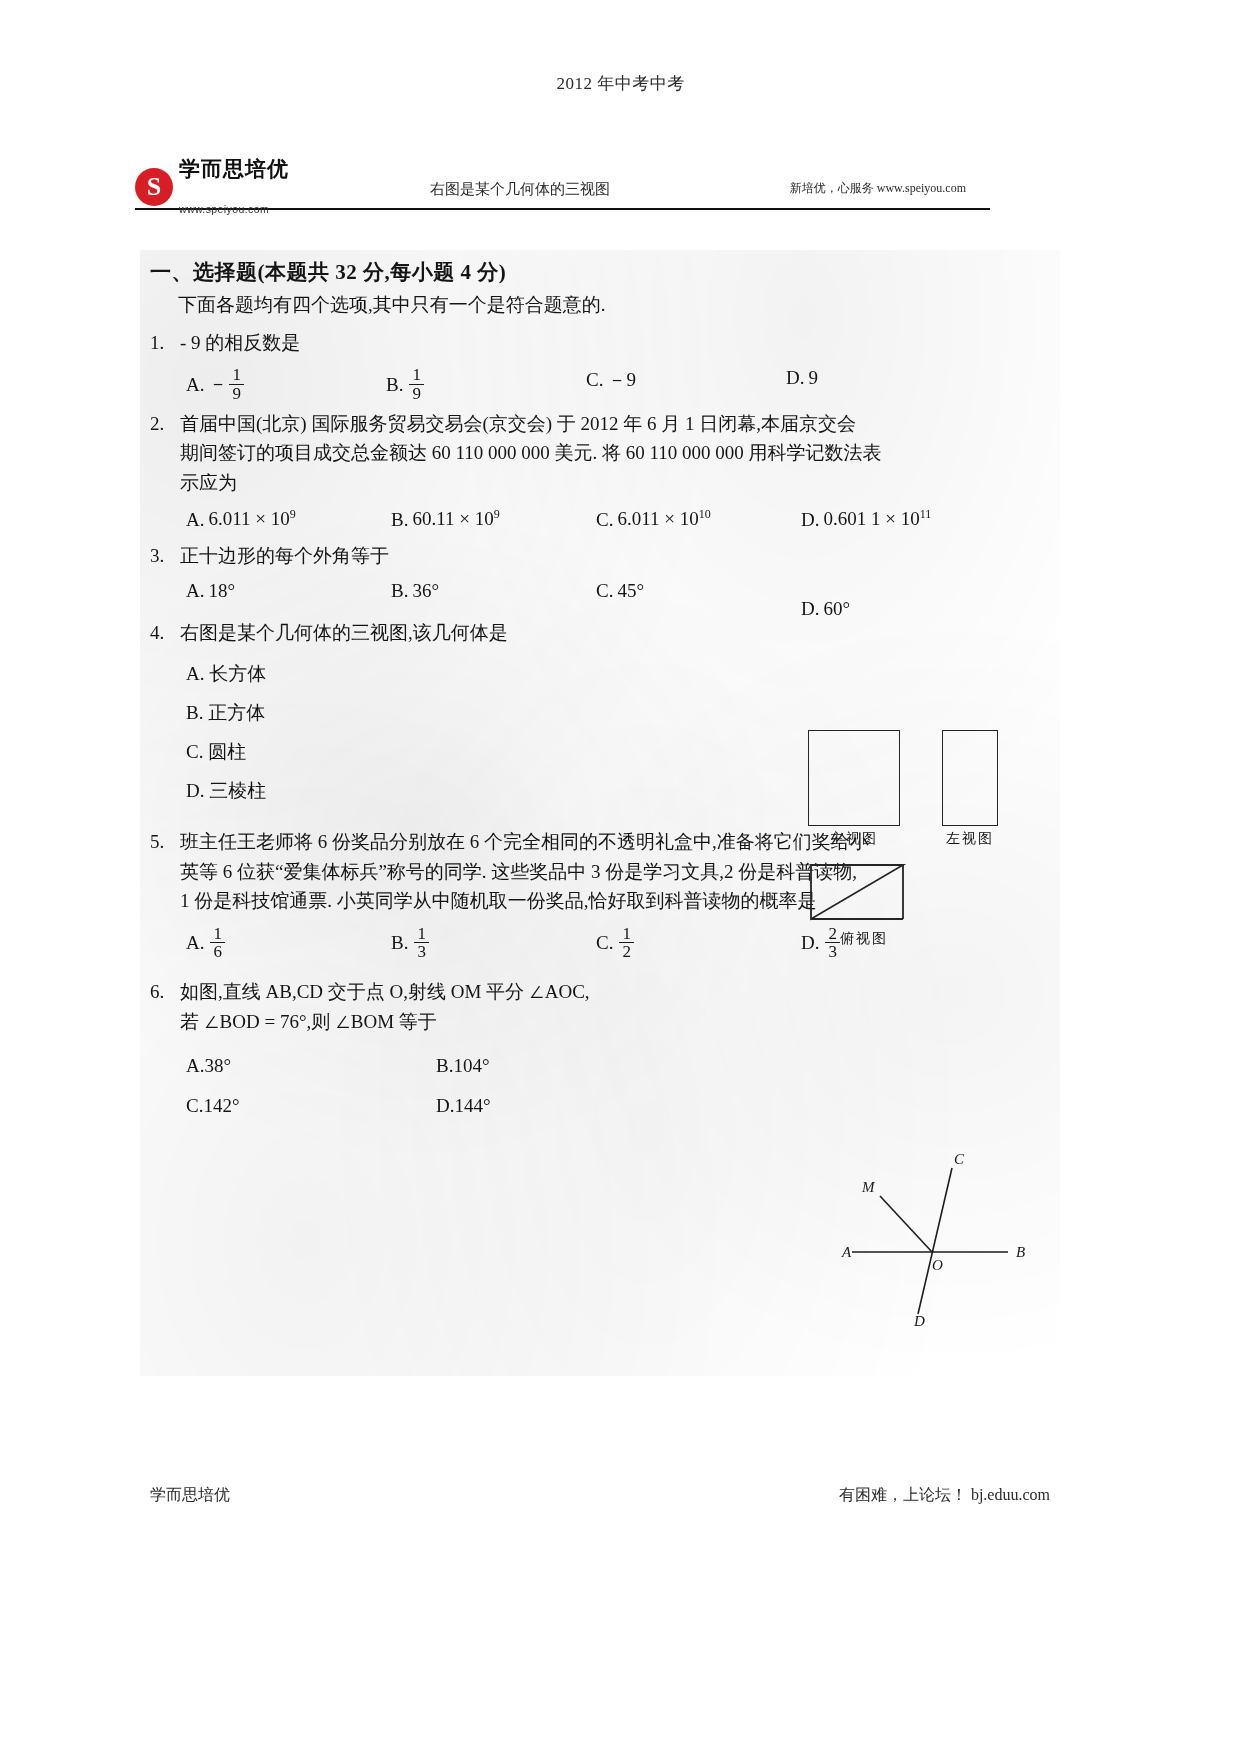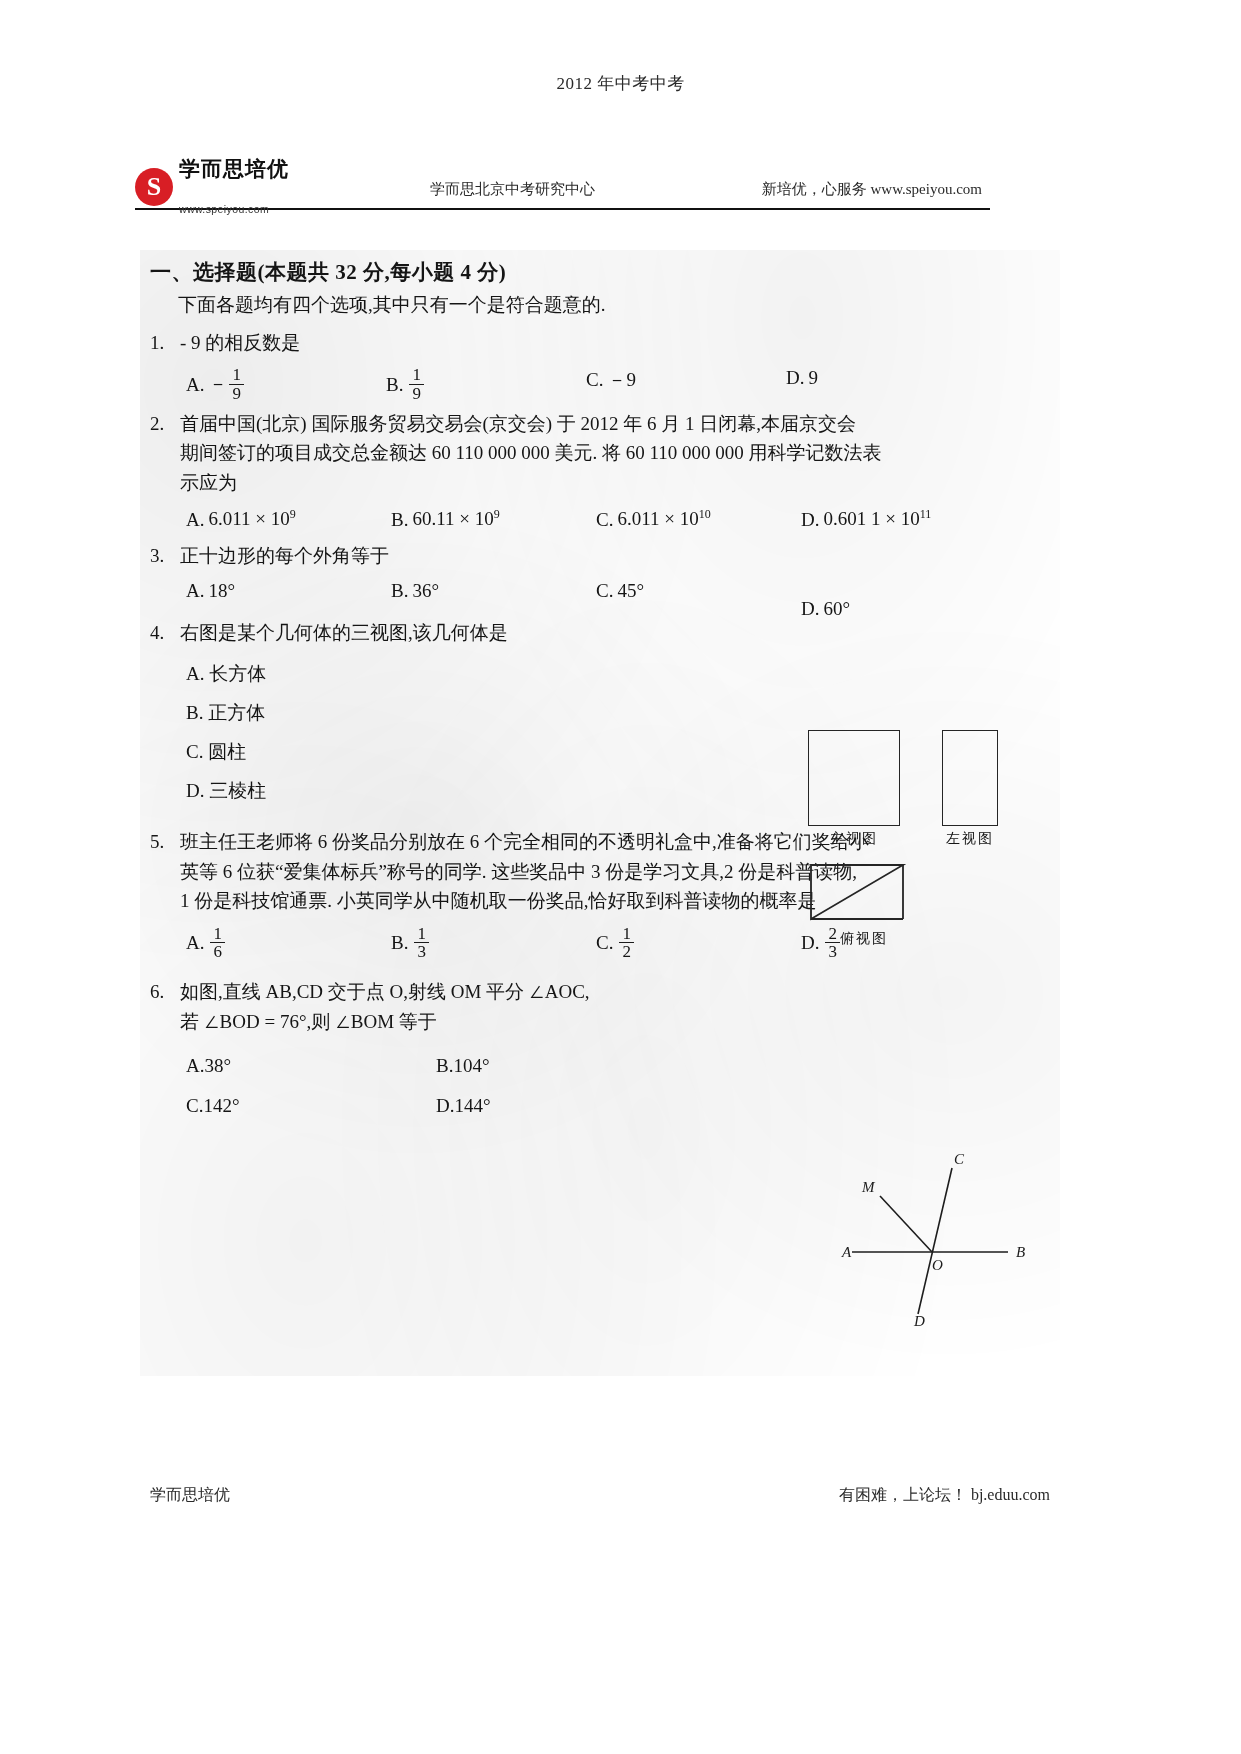--- a/index.html
+++ b/index.html
@@ -77,23 +77,23 @@
   }
   .header-center {
     position: absolute;
     left: 295px;
     top: 22px;
     font-size: 15px;
     color: #2a2a2a;
   }
   .header-right {
     position: absolute;
-    right: 8px;
+    right: 24px;
     top: 22px;
-    font-size: 15px;
+    font-size: 12px;
     color: #2a2a2a;
   }
 
   
   .doc-title {
     position: absolute;
     top: 210px;
     left: 0;
     width: 1241px;
     text-align: center;
@@ -244,21 +244,21 @@
   <div class="running-head">2012 年中考中考</div>
 
   <div class="header-band">
     <div class="logo-wrap">
       <div class="logo-mark">S</div>
       <div class="logo-text">
         <div class="logo-title">学而思培优</div>
         <div class="logo-sub">www.speiyou.com</div>
       </div>
     </div>
-    <div class="header-center">学而思北京中考研究中心</div>
+    <div class="header-center">右图是某个几何体的三视图</div>
     <div class="header-right">新培优，心服务 www.speiyou.com</div>
   </div>
 
 
   <div class="scan">
 
     <div class="sec-head">一、选择题(本题共 32 分,每小题 4 分)</div>
     <div class="sec-sub">下面各题均有四个选项,其中只有一个是符合题意的.</div>
 
     <div class="q">

